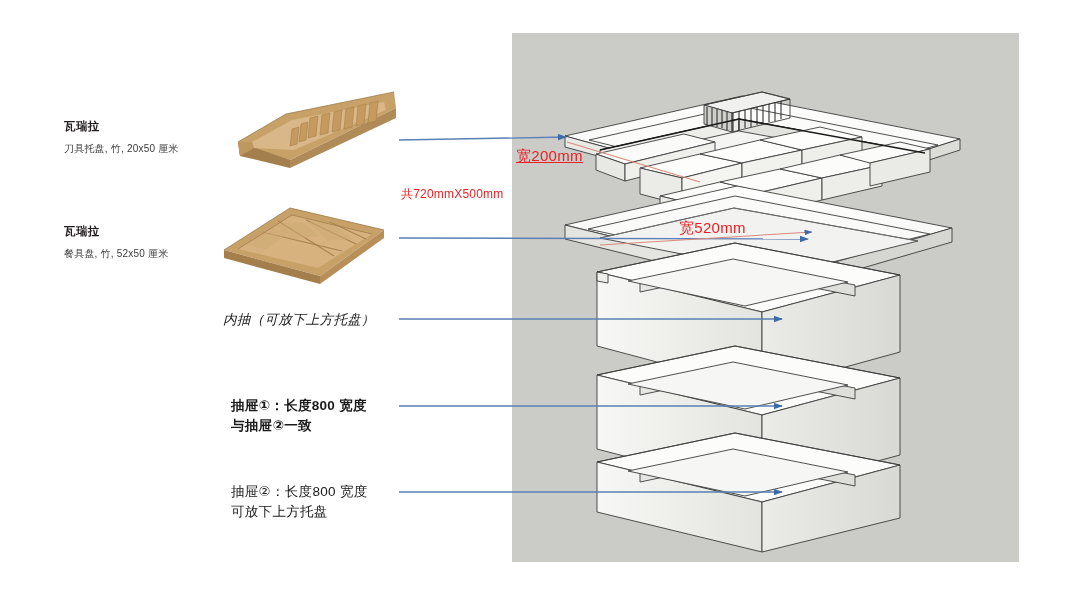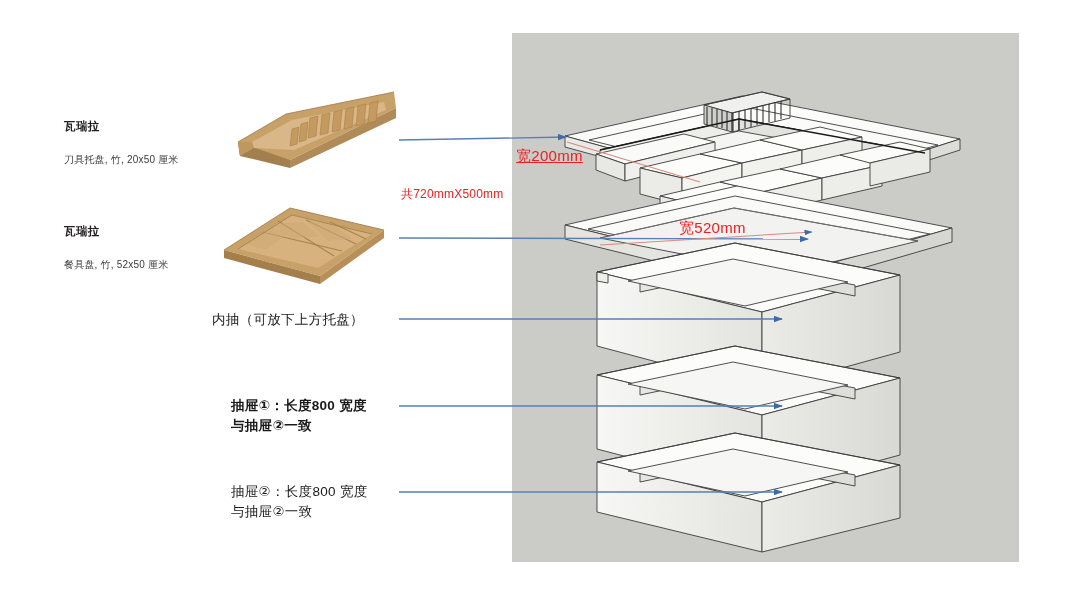--- a/index.html
+++ b/index.html
@@ -27,21 +27,21 @@
   .photo svg{display:block;}
 
   
   .txt{position:absolute;color:#231f20;}
   .cap-title{
     font-size:11.5px;font-weight:bold;letter-spacing:.4px;
     color:#231f20;line-height:1.35;white-space:nowrap;
   }
   .cap-sub{
     font-size:10px;font-weight:normal;letter-spacing:.2px;
-    color:#3a3a3a;line-height:1.4;white-space:nowrap;margin-top:18px;
+    color:#3a3a3a;line-height:1.4;white-space:nowrap;margin-top:7px;
   }
   .note{
     font-size:13.5px;color:#1a1a1a;line-height:1.5;white-space:pre-line;
     letter-spacing:.3px;
   }
   .dim{
     font-size:15px;color:#ec2024;letter-spacing:.3px;white-space:nowrap;
     font-weight:500;
   }
   .dim-total{
@@ -253,27 +253,27 @@
   <div class="txt" style="left:64px;top:119px;">
     <div class="cap-title">瓦瑞拉</div>
     <div class="cap-sub">刀具托盘, 竹, 20x50 厘米</div>
   </div>
 
   <div class="txt" style="left:64px;top:224px;">
     <div class="cap-title">瓦瑞拉</div>
     <div class="cap-sub">餐具盘, 竹, 52x50 厘米</div>
   </div>
 
-  <div class="txt note" style="left:212px;top:310px;">内抽（可放下上方托盘）</div>
+  <div class="txt note" style="left:223px;top:310px;font-style:italic;">内抽（可放下上方托盘）</div>
 
   <div class="txt note" style="left:231px;top:396px;font-weight:bold;">抽屉①：长度800 宽度
 与抽屉②一致</div>
 
   <div class="txt note" style="left:231px;top:482px;">抽屉②：长度800 宽度
-与抽屉②一致</div>
+可放下上方托盘</div>
 
   <div class="txt dim" style="left:516px;top:147px;text-decoration:underline;">宽200mm</div>
 
   <div class="txt dim-total" style="left:401px;top:186px;">共720mmX500mm</div>
 
   <div class="txt dim" style="left:679px;top:219px;text-align:center;">宽520mm</div>
 
 </div>
 
 </body></html>

